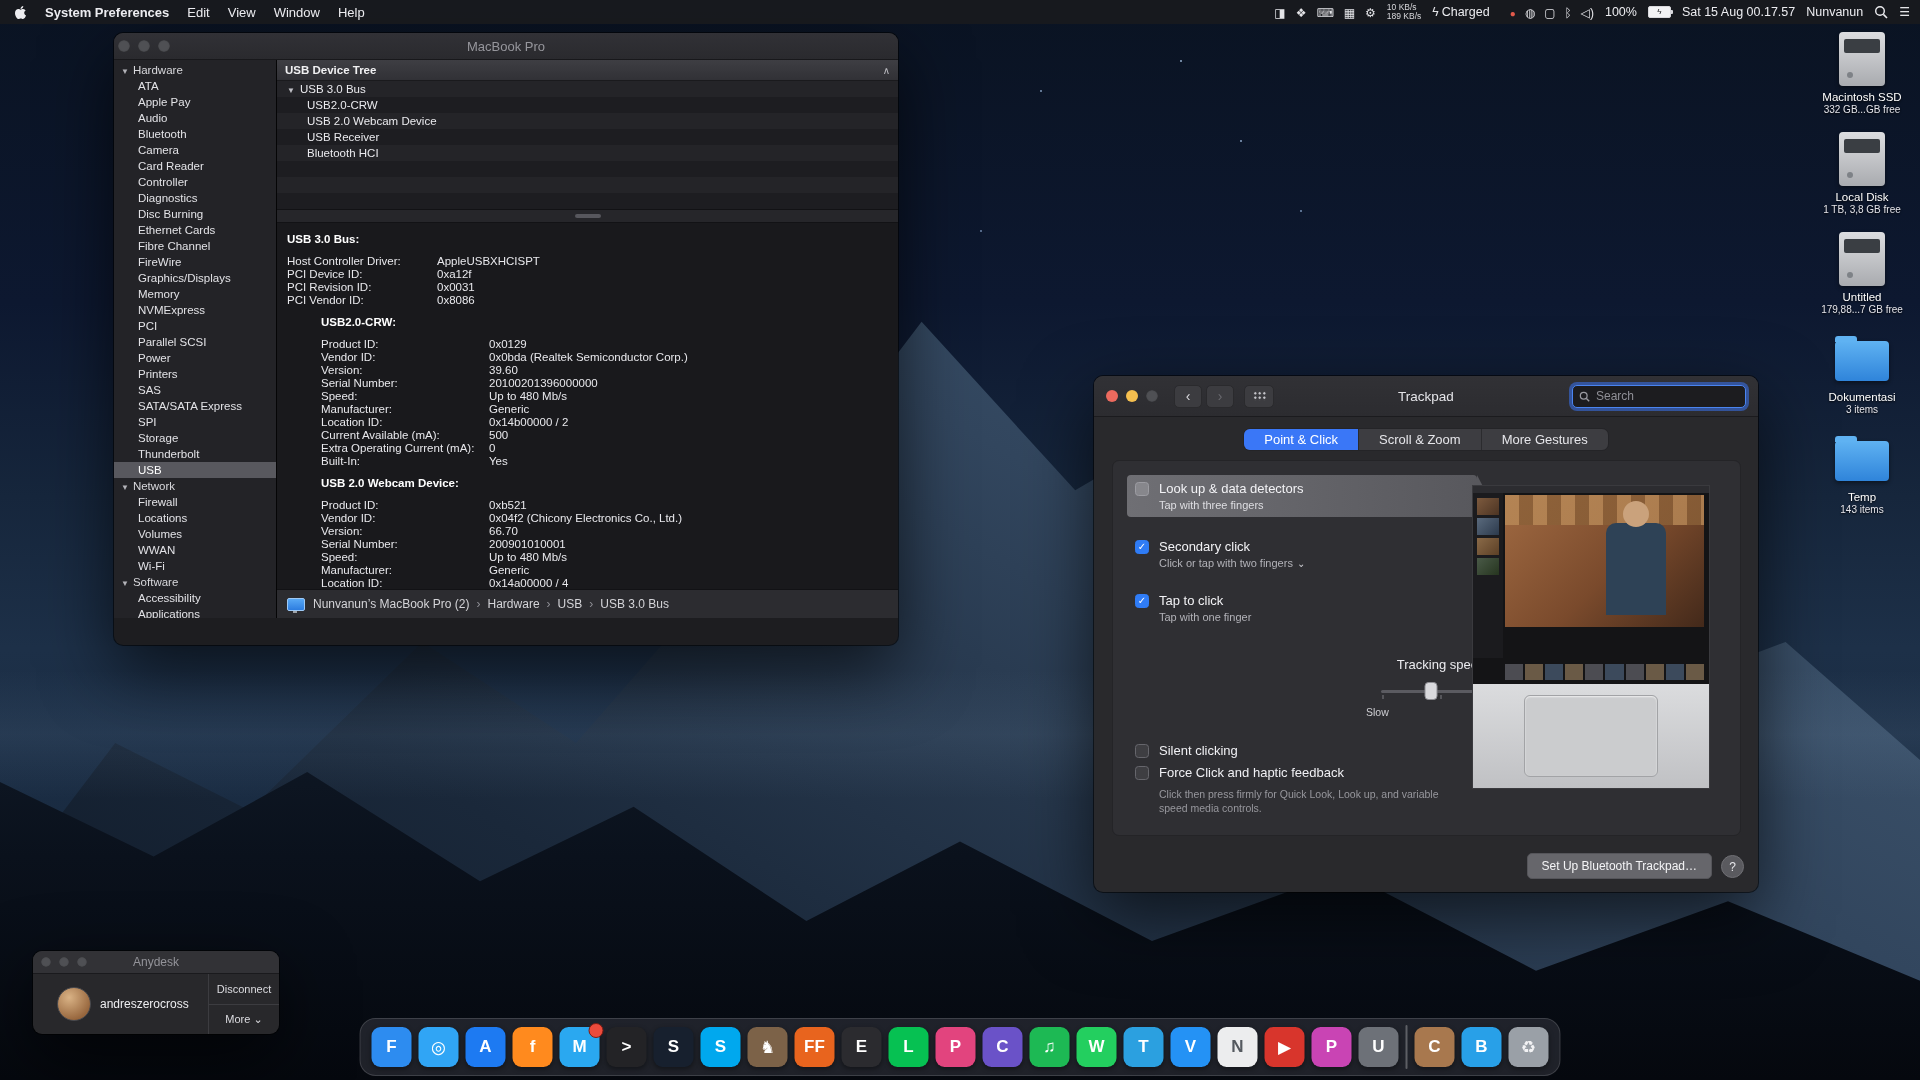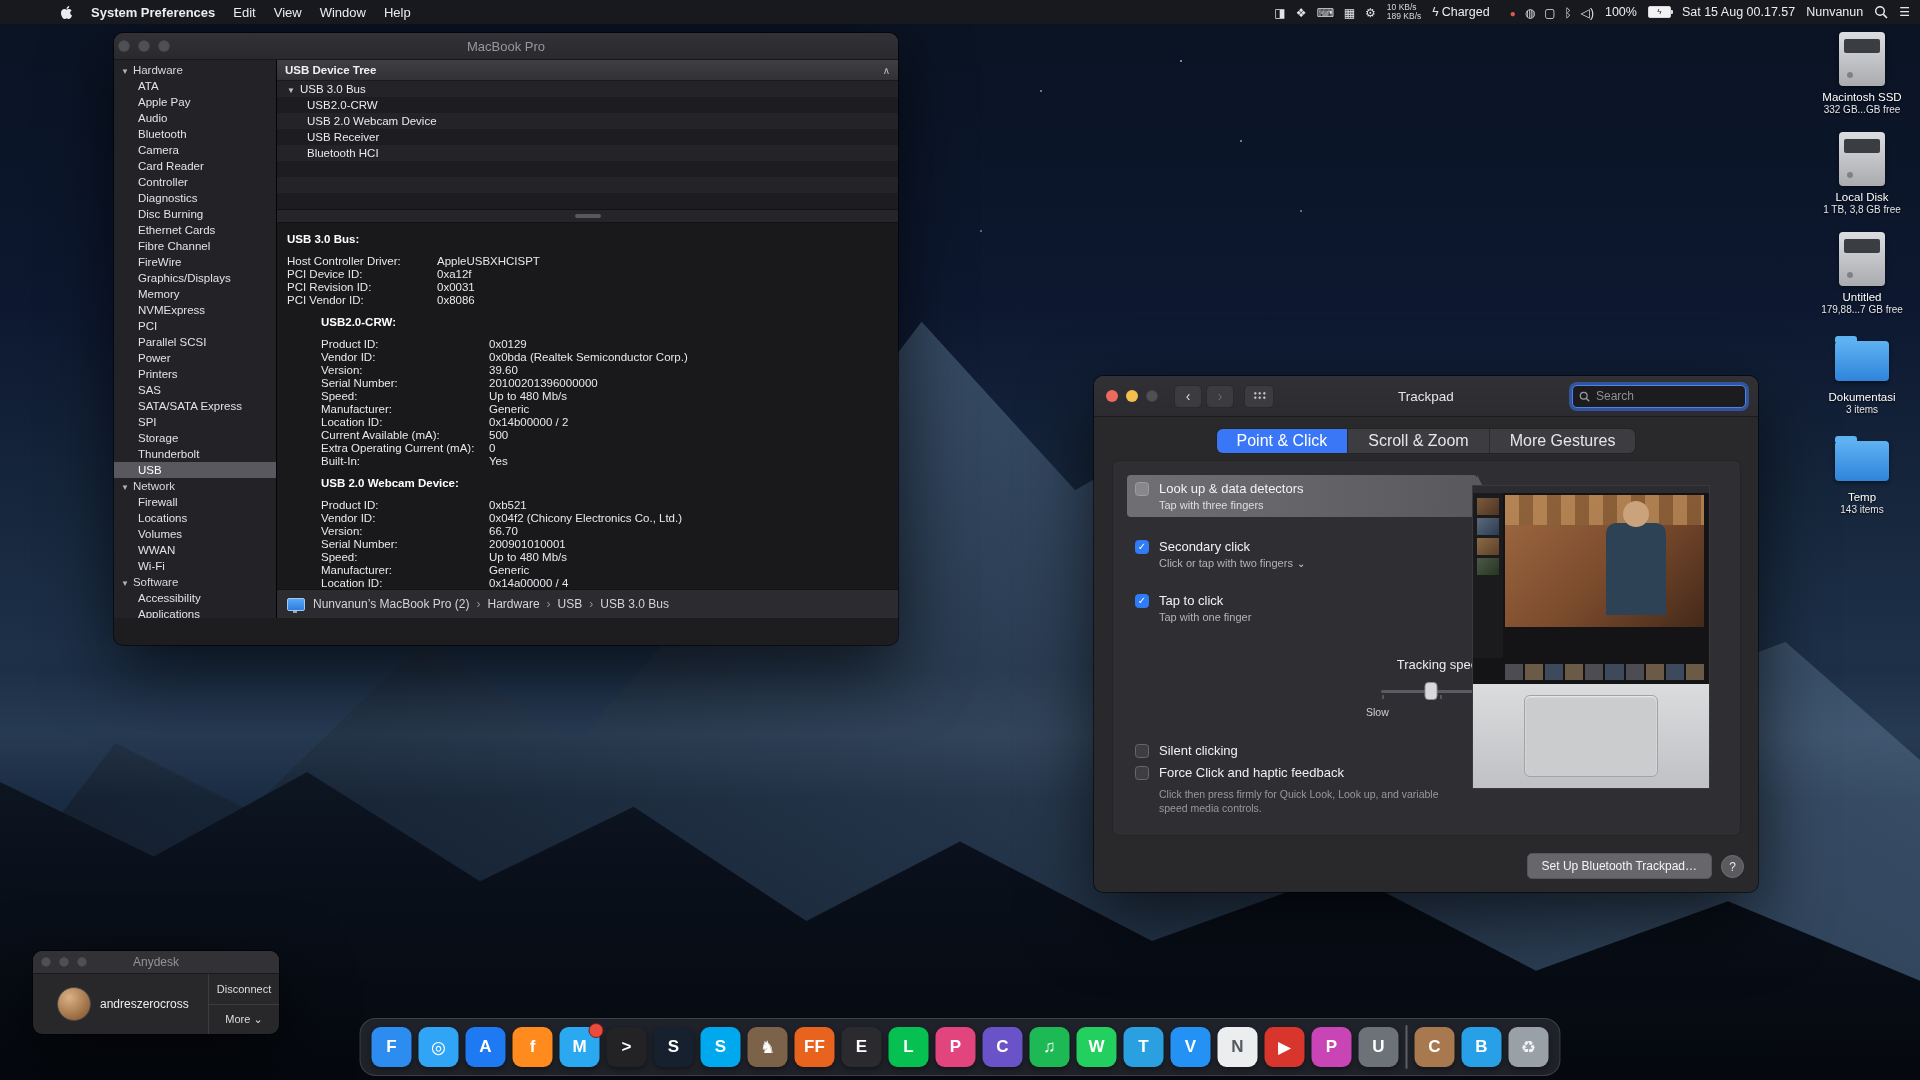--- a/index.html
+++ b/index.html
@@ -15,21 +15,21 @@
     clip-path:polygon(0 78%,6% 60%,13% 68%,22% 48%,30% 60%,40% 34%,48% 10%,56% 30%,62% 22%,70% 44%,78% 36%,86% 54%,93% 48%,100% 62%,100% 100%,0 100%);}
   .rocks{position:absolute;left:0;bottom:0;width:100%;height:46%;
     background:linear-gradient(180deg,#15202f 0%,#0a111c 55%,#05080e 100%);
     clip-path:polygon(0 40%,8% 55%,16% 38%,25% 60%,33% 45%,42% 68%,50% 52%,60% 72%,70% 58%,80% 78%,90% 64%,100% 80%,100% 100%,0 100%);}
   .mist{position:absolute;left:0;bottom:26%;width:100%;height:12%;
     background:linear-gradient(180deg,rgba(120,150,180,0) 0%,rgba(120,150,180,.12) 50%,rgba(120,150,180,0) 100%);}
 
   
   .menubar{position:absolute;left:0;top:0;width:100%;height:24px;background:rgba(24,25,30,.94);
     display:flex;align-items:center;color:#ececf0;font-size:13px;z-index:50;}
-  .mb-left{display:flex;align-items:flex-start;gap:18px;padding-left:14px;margin-left:46px;}
+  .mb-left{display:flex;align-items:flex-start;gap:18px;padding-left:14px;}
   .apple-logo{display:flex;align-items:center;}
   .app-name{font-weight:bold;}
   .mb-menus{display:flex;gap:18px;}
   .mb-right{margin-left:auto;display:flex;align-items:center;gap:11px;padding-right:10px;}
   .st-ic{font-size:12px;color:#e4e4e8;}
   .st-ic.red{color:#e2594b;font-size:10px;}
   .net{display:flex;flex-direction:column;align-items:flex-start;font-size:8.5px;line-height:9px;color:#d8d8dc;}
   .charged{display:flex;align-items:center;gap:3px;font-size:12.5px;}
   .battery{width:21px;height:10px;border:1px solid #d8d8dc;border-radius:2px;position:relative;background:#f2f2f4;
     display:flex;align-items:center;justify-content:center;}
@@ -97,21 +97,21 @@
   .grid-btn{width:28px;height:21px;background:#3c3c40;border:1px solid #2a2a2d;border-radius:5px;margin-left:10px;
     display:flex;align-items:center;justify-content:center;}
   .grid-dots{width:13px;height:10px;
     background-image:radial-gradient(circle,#cfcfd4 1.1px,transparent 1.3px);background-size:4.5px 4.5px;}
   .search-wrap{margin-left:auto;width:160px;height:21px;background:#1c1c1f;border:1px solid #4a84f0;border-radius:5px;
     box-shadow:0 0 0 3px rgba(56,114,240,.55);display:flex;align-items:center;padding:0 6px;gap:4px;z-index:2;}
   .search-input{flex:1;min-width:0;background:transparent;border:none;outline:none;color:#e8e8ec;font-size:12px;}
   .search-input::placeholder{color:#8f8f96;}
   .tab-row{position:absolute;left:0;top:52px;width:100%;display:flex;justify-content:center;}
   .segmented{display:flex;border:1px solid #242427;border-radius:7px;overflow:hidden;background:#3d3d41;}
-  .seg{padding:3px 20px;font-size:16px;color:#e6e6ea;border-right:1px solid #2b2b2e;}
+  .seg{padding:3px 20px;font-size:13px;color:#e6e6ea;border-right:1px solid #2b2b2e;}
   .seg:last-child{border-right:none;}
   .seg.sel{background:#3a77f7;color:#fff;}
   .tp-panel{position:absolute;left:18px;top:84px;width:627px;height:374px;background:#2f2f33;
     border:1px solid #242427;border-radius:7px;}
   .opt{position:absolute;left:14px;width:334px;display:flex;gap:10px;align-items:flex-start;padding:6px 8px;}
   .opt-label{font-size:13px;color:#f2f2f5;}
   .opt-sub{font-size:11px;color:#b2b2b8;margin-top:3px;}
   .opt.hl{background:linear-gradient(90deg,#6f6f74,#59595e 60%,#58585d);background:linear-gradient(90deg,#6f6f74,#58585d);
     border-radius:4px;}
   .opt.hl::after{content:"";position:absolute;right:-12px;top:0;border-top:23px solid transparent;

